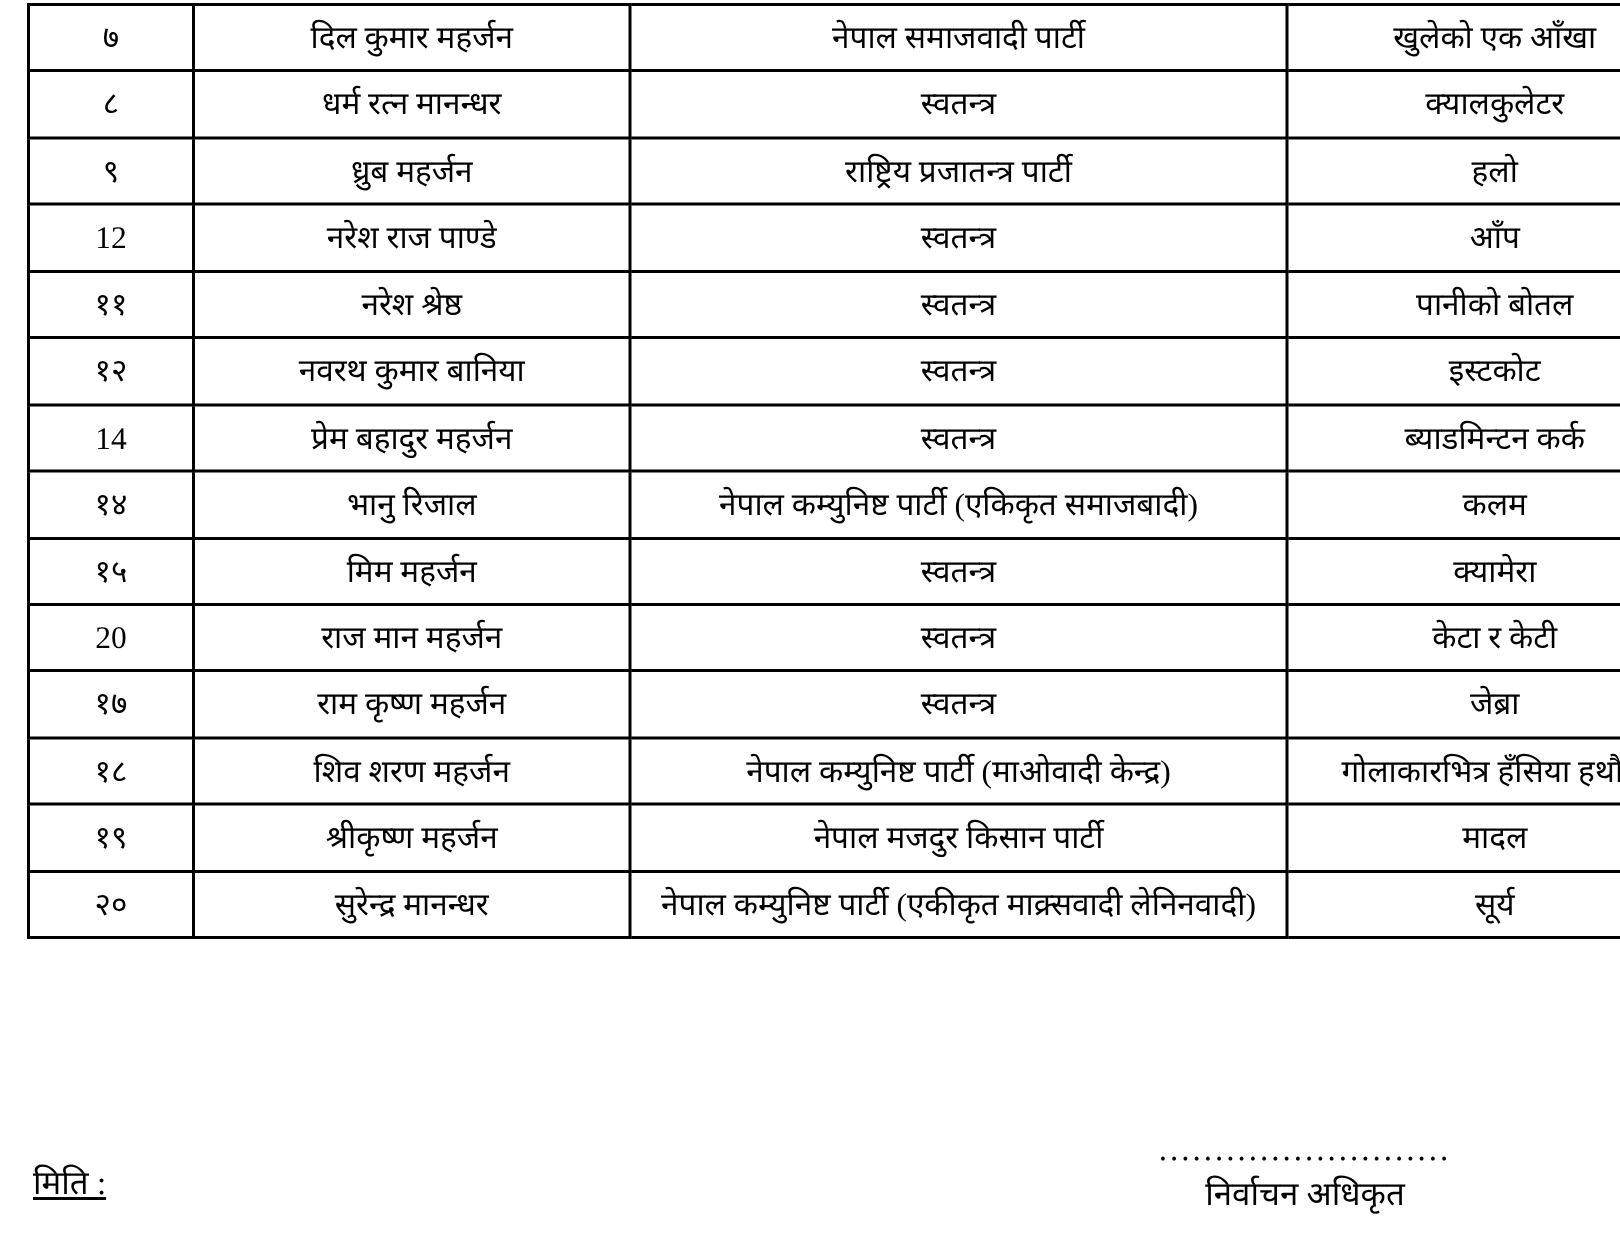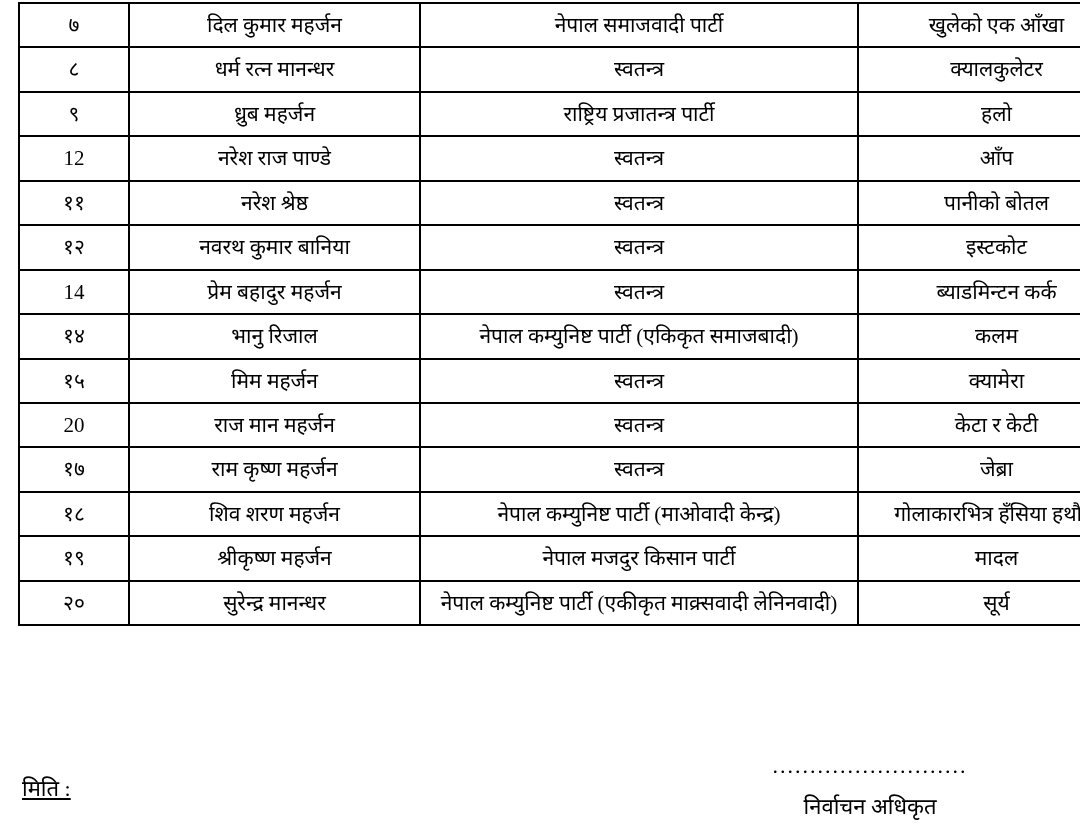--- a/index.html
+++ b/index.html
@@ -64,21 +64,21 @@
     width: 340px;
     text-align: center;
   }
   .dots {
     font-size: 22px;
     letter-spacing: 2px;
     line-height: 1.1;
   }
   .officer {
     font-size: 22px;
-    margin-top: 12px;
+    margin-top: 1px;
   }
 </style>
 </head>
 <body>
 
 <div class="page">
 
   <table class="candidate-table">
     <tbody>
       <tr>

